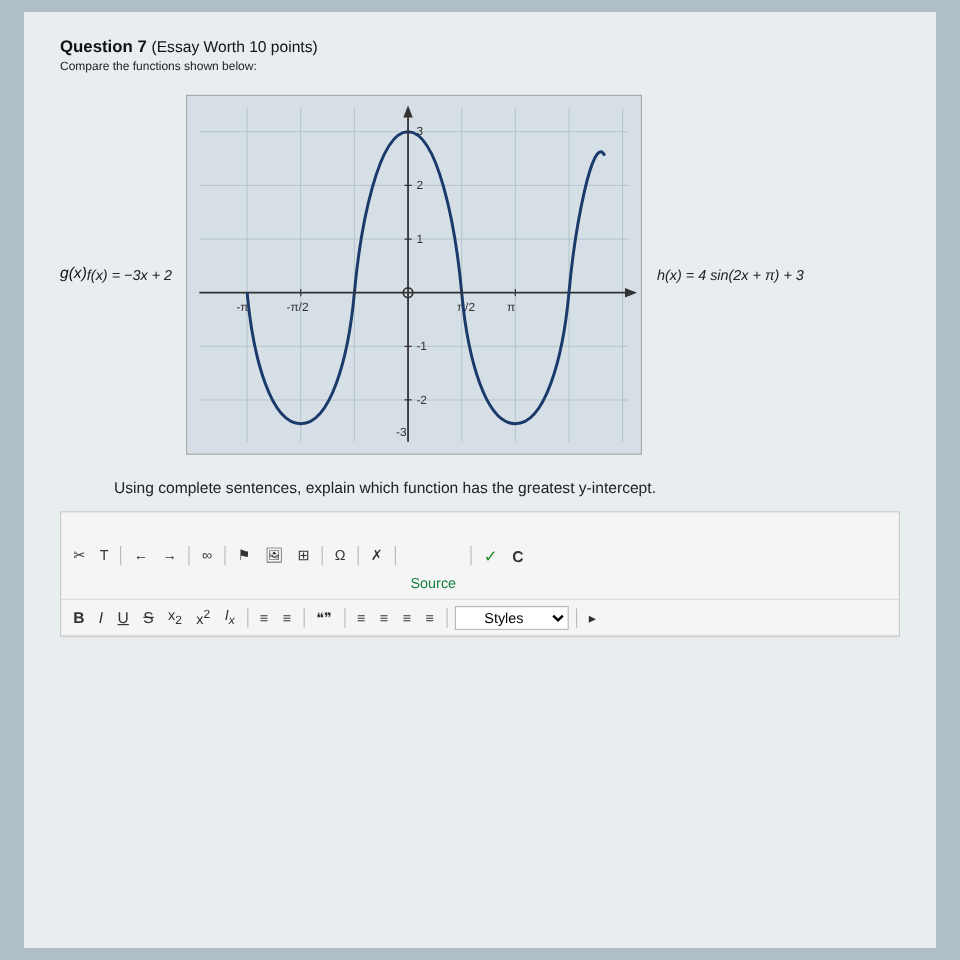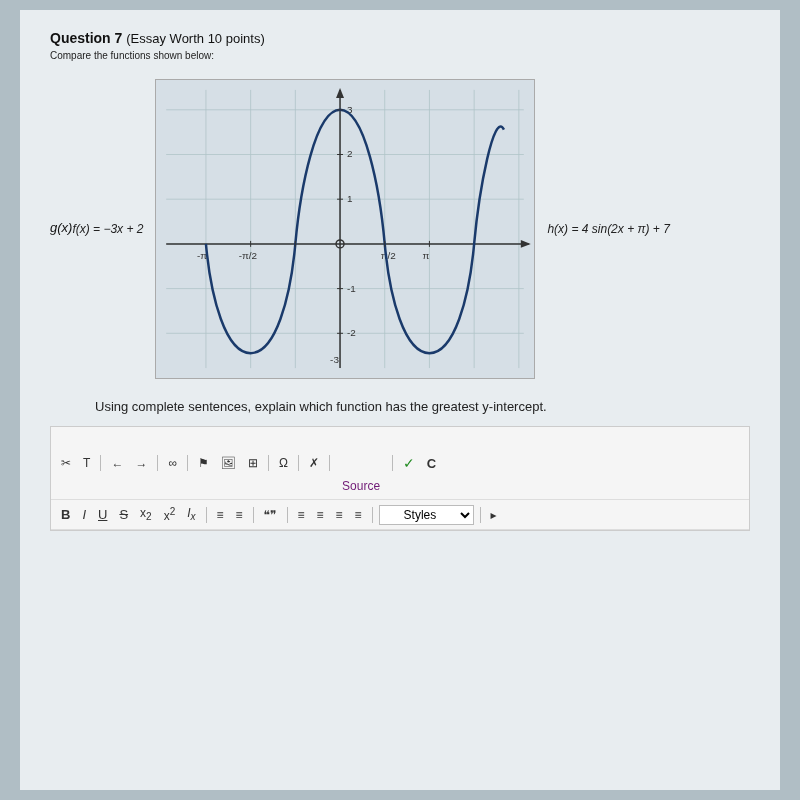--- a/index.html
+++ b/index.html
@@ -100,21 +100,21 @@
       font-family: Arial, sans-serif;
     }
     .toolbar-sep {
       width: 1px;
       height: 16px;
       background: #bbb;
       margin: 0 2px;
     }
     .source-btn {
       font-size: 12px;
-      color: #701a75;
+      color: #15803d;
       cursor: pointer;
       padding: 2px 6px;
       background: none;
       border: none;
       font-family: Arial, sans-serif;
       margin-top: 46px;
     }
     .toolbar-btn-bold { font-weight: bold; font-size: 13px; }
     .toolbar-btn-italic { font-style: italic; font-size: 13px; }
     .toolbar-btn-underline { text-decoration: underline; font-size: 13px; }
@@ -203,21 +203,21 @@
           <line x1="140" y1="162" x2="140" y2="168" stroke="#333" stroke-width="1"></line>
           <line x1="230" y1="162" x2="230" y2="168" stroke="#333" stroke-width="1"></line>
           <line x1="275" y1="162" x2="275" y2="168" stroke="#333" stroke-width="1"></line>
           <line x1="182" y1="30" x2="188" y2="30" stroke="#333" stroke-width="1"></line>
           <line x1="182" y1="75" x2="188" y2="75" stroke="#333" stroke-width="1"></line>
           <line x1="182" y1="120" x2="188" y2="120" stroke="#333" stroke-width="1"></line>
           <line x1="182" y1="210" x2="188" y2="210" stroke="#333" stroke-width="1"></line>
           <line x1="182" y1="255" x2="188" y2="255" stroke="#333" stroke-width="1"></line>
         </svg>
       </div>
-      <div class="h-label">h(x) = 4 sin(2x + π) + 7</div>
+      <div class="h-label">h(x) = 4 sin(2x + π) + 3</div>
     </div>
   </div>
 
   <div class="answer-prompt">Using complete sentences, explain which function has the greatest y-intercept.</div>
 
   <div class="toolbar-area">
 
     <div class="toolbar-row">
       <button class="toolbar-btn">✂</button>
       <button class="toolbar-btn">T</button>

